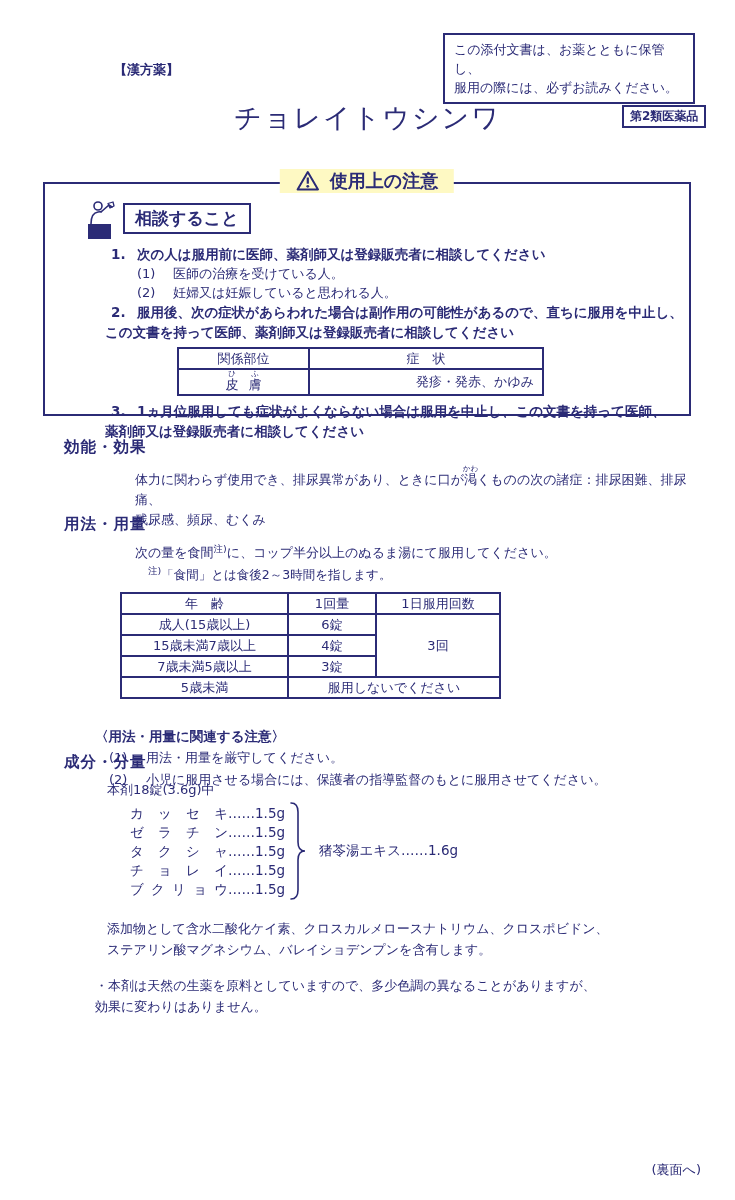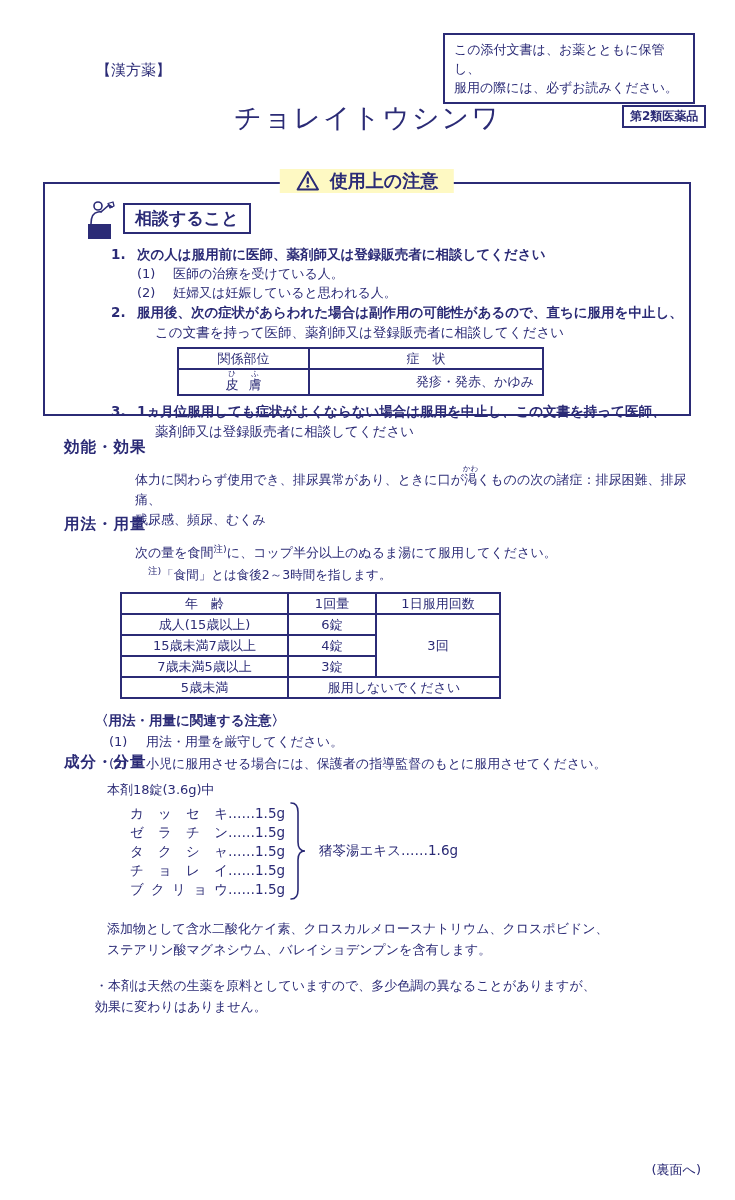--- a/index.html
+++ b/index.html
@@ -10,42 +10,42 @@
     font-family:"DejaVu Sans","Liberation Sans",sans-serif;
     font-size:13px;
   }
 
   
   .keep-note {
     position:absolute; top:33px; left:443px; width:252px;
     border:2px solid #2b2b76; padding:5px 9px; line-height:19px; font-size:13px;
   }
   .keep-note span { display:block; }
-  .category { position:absolute; top:61px; left:96px; font-size:15px; font-weight:normal; }
+  .category { position:absolute; top:61px; left:114px; font-size:13px; font-weight:bold; }
   .title {
     position:absolute; top:100px; left:0; width:735px; text-align:center;
     font-size:27px; letter-spacing:2px;
   }
   .badge {
     position:absolute; top:105px; left:574px;
     border:2px solid #2b2b76; padding:1px 6px; font-size:12px; font-weight:bold;margin-left:48px;
   }
 
   
   .warn-box { position:absolute; top:182px; left:43px; width:648px; height:234px; border:2px solid #2b2b76; }
   .warn-legend {
     position:absolute; top:-15px; left:50%; transform:translateX(-50%);
     background:#fef9c3; padding:0 16px; display:flex; align-items:center; gap:10px;
     font-size:18px; font-weight:bold; white-space:nowrap;
   }
   .consult-row { display:flex; align-items:flex-start; gap:4px; margin:15px 0 3px 36px; }
   .consult-label { border:2px solid #2b2b76; padding:2px 10px; font-size:17px; font-weight:bold; margin-top:4px; }
   .w-item { margin-left:66px; font-weight:bold; font-size:13.5px; line-height:20px; display:flex; }
   .w-no { width:26px; flex:none; }
-  .w-cont { margin-left:110px; font-weight:normal; font-size:13.5px; line-height:20px; }
+  .w-cont { margin-left:60px; font-weight:bold; font-size:13.5px; line-height:20px; }
   .w-sub { margin-left:92px; display:flex; line-height:19px; }
   .w-sub-no { width:36px; flex:none; }
 
   .symptom-table { border-collapse:collapse; margin:5px 0 5px 132px;padding-left:44px; }
   .symptom-table th, .symptom-table td {
     border:2px solid #2b2b76; padding:0 8px; height:21px; font-size:13px; font-weight:normal;
   }
   .symptom-table .c1 { width:131px; text-align:center; }
   .symptom-table .c2 { width:234px; text-align:center; }
   .symptom-table td.c2 { text-align:right;font-family:Liberation Mono, monospace; }
@@ -60,21 +60,21 @@
 
   .dos { position:absolute; top:514px; left:64px; width:640px; }
   .dos-line { margin:8px 0 0 71px; }
   .sup { font-size:9.5px; vertical-align:5px; }
   .dos-note { margin:3px 0 0 84px; font-size:12.5px; }
   .dos-table { border-collapse:collapse; margin:8px 0 0 56px; text-align:center; }
   .dos-table th, .dos-table td {
     border:2px solid #2b2b76; padding:0 4px; height:21px; font-size:13px; font-weight:normal;
   }
   .dos-table .ca { width:167px; } .dos-table .cb { width:88px; } .dos-table .cc { width:124px; }
-  .related-h { margin:13px 0 0 31px; font-weight:bold; font-size:13.5px; }
+  .related-h { margin:29px 0 0 31px; font-weight:bold; font-size:13.5px; }
   .rel-item { margin:2px 0 0 45px; display:flex; line-height:20px; }
   .rel-no { width:37px; flex:none; }
 
   .ing { position:absolute; top:752px; left:64px; width:640px; }
   .ing-base { margin:8px 0 0 43px; }
   .ing-flex { display:flex; align-items:center; margin:2px 0 0 66px; }
   .ing-line { display:flex; line-height:19px; font-size:13.5px; }
   .ing-name { display:inline-block; width:98px; text-align:justify; text-align-last:justify; }
   .brace { margin:0 4px 0 4px; }
   .extract { margin-left:8px; font-size:13.5px; }

